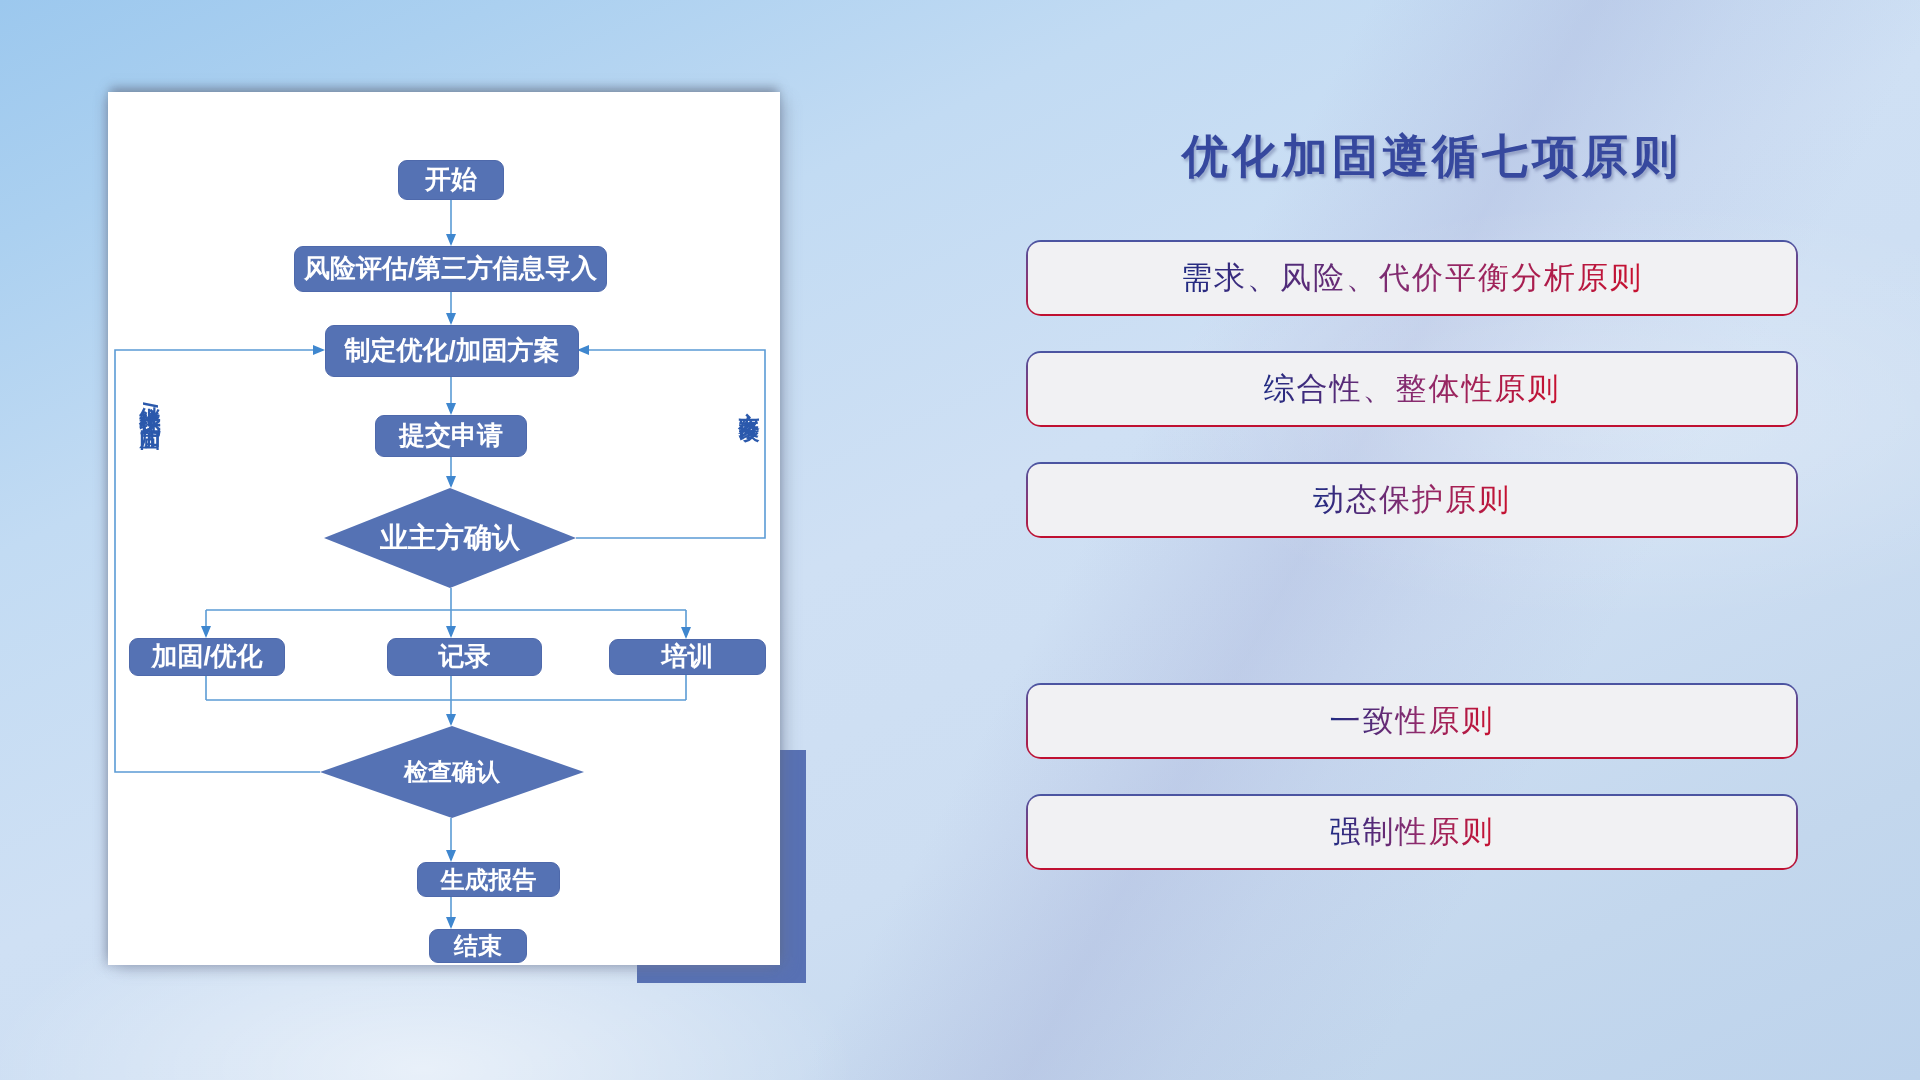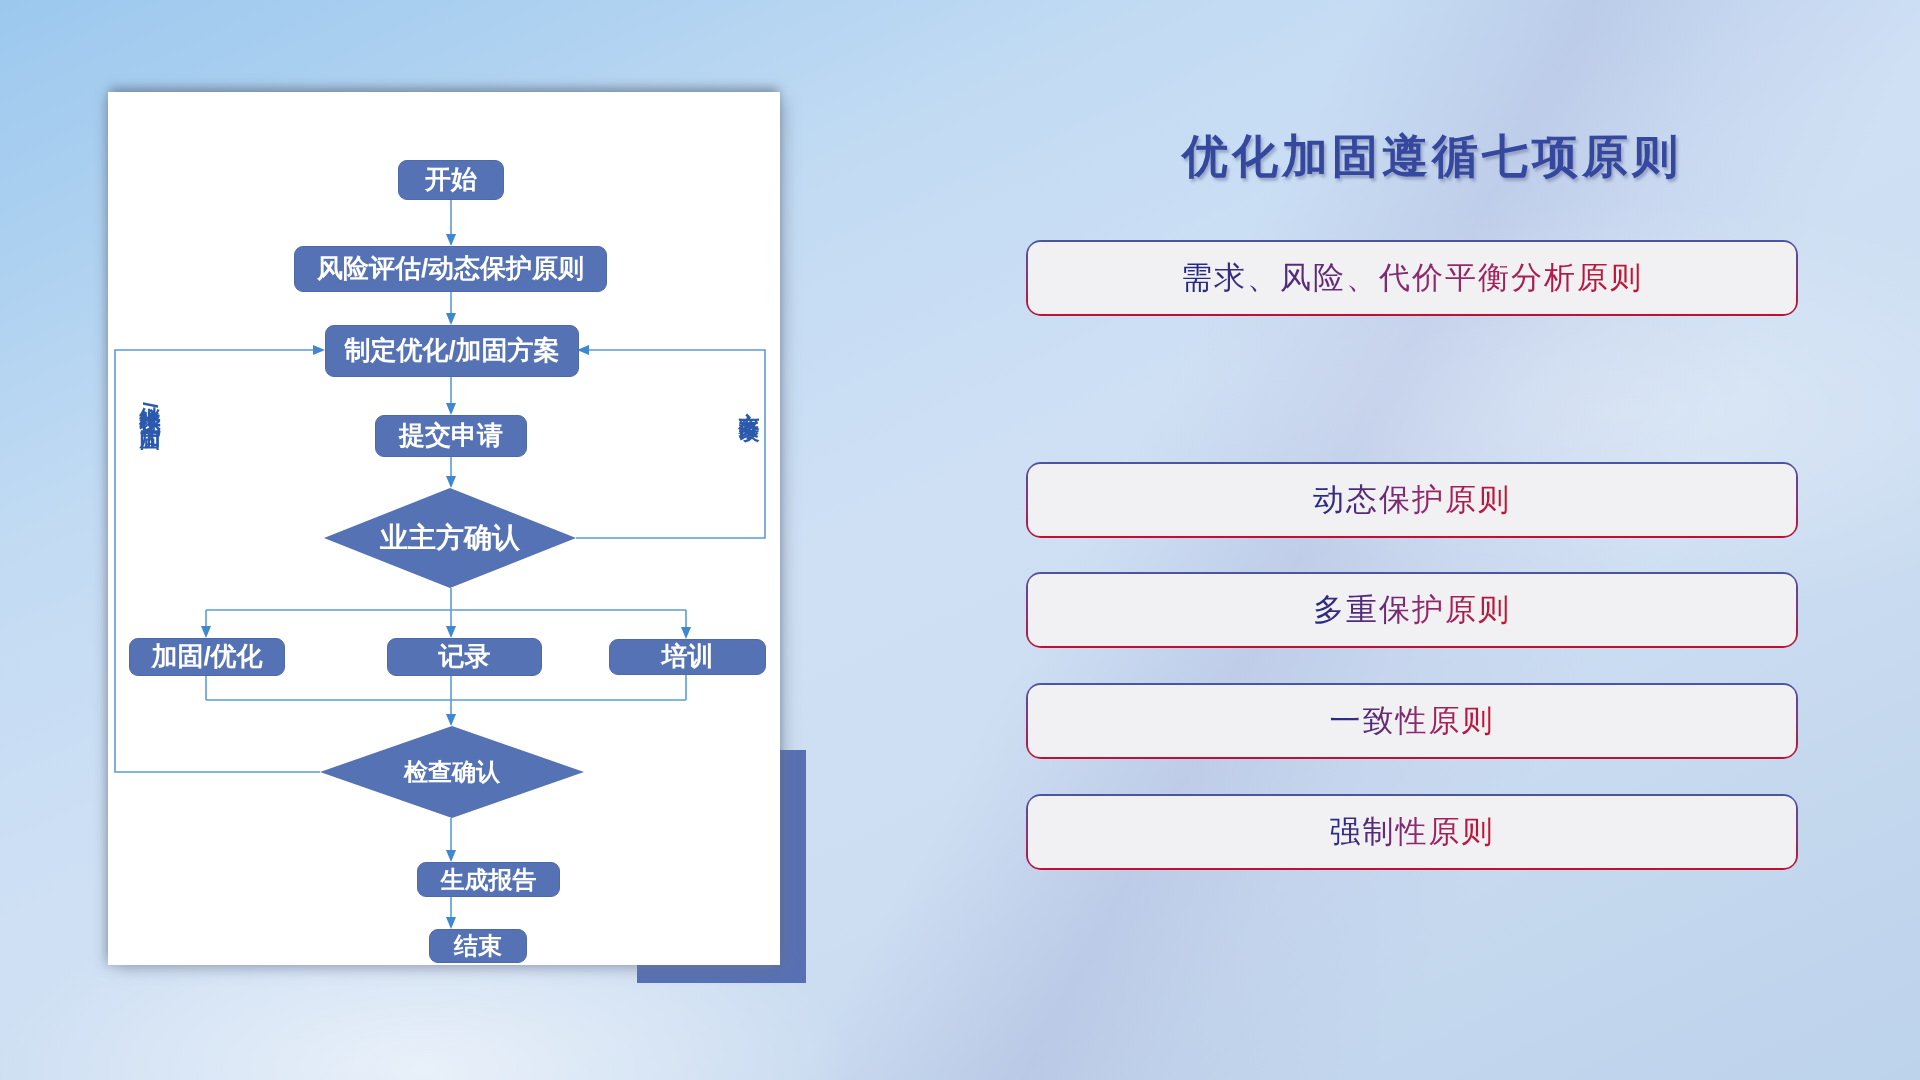--- a/index.html
+++ b/index.html
@@ -110,21 +110,21 @@
       <path d="M343,803 V835" marker-end="url(#ah)"></path>
       <path d="M212,680 H7 V258 H215" marker-end="url(#ah)"></path>
       <path d="M468,446 H657 V258 H471" marker-end="url(#ah)"></path>
     </svg>
 
     <div class="node rect" style="left:290px;top:68px;width:104px;height:38px">
       <span>开始</span>
     </div>
 
     <div class="node rect" style="left:186px;top:154px;width:311px;height:44px">
-      <span>风险评估/动态保护原则</span>
+      <span>风险评估/第三方信息导入</span>
     </div>
 
     <div class="node rect" style="left:217px;top:233px;width:252px;height:50px">
       <span>制定优化/加固方案</span>
     </div>
 
     <div class="node rect" style="left:267px;top:323px;width:150px;height:40px">
       <span>提交申请</span>
     </div>
 
@@ -165,32 +165,32 @@
   <div class="panel">
 
     <h1 class="title">优化加固遵循七项原则</h1>
 
     <div class="pill" style="top:240px">
       <div class="pill-inner">
         <span class="pill-text">需求、风险、代价平衡分析原则</span>
       </div>
     </div>
 
+    <div class="pill" style="top:351px">
+      <div class="pill-inner">
+        <span class="pill-text">综合性、整体性原则</span>
+      </div>
+    </div>
 
     <div class="pill" style="top:462px">
       <div class="pill-inner">
         <span class="pill-text">动态保护原则</span>
       </div>
     </div>
 
-    <div class="pill" style="top:572px">
-      <div class="pill-inner">
-        <span class="pill-text">多重保护原则</span>
-      </div>
-    </div>
 
     <div class="pill" style="top:794px">
       <div class="pill-inner">
         <span class="pill-text">强制性原则</span>
       </div>
     </div>
 
     <div class="pill" style="top:683px">
       <div class="pill-inner">
         <span class="pill-text">一致性原则</span>

